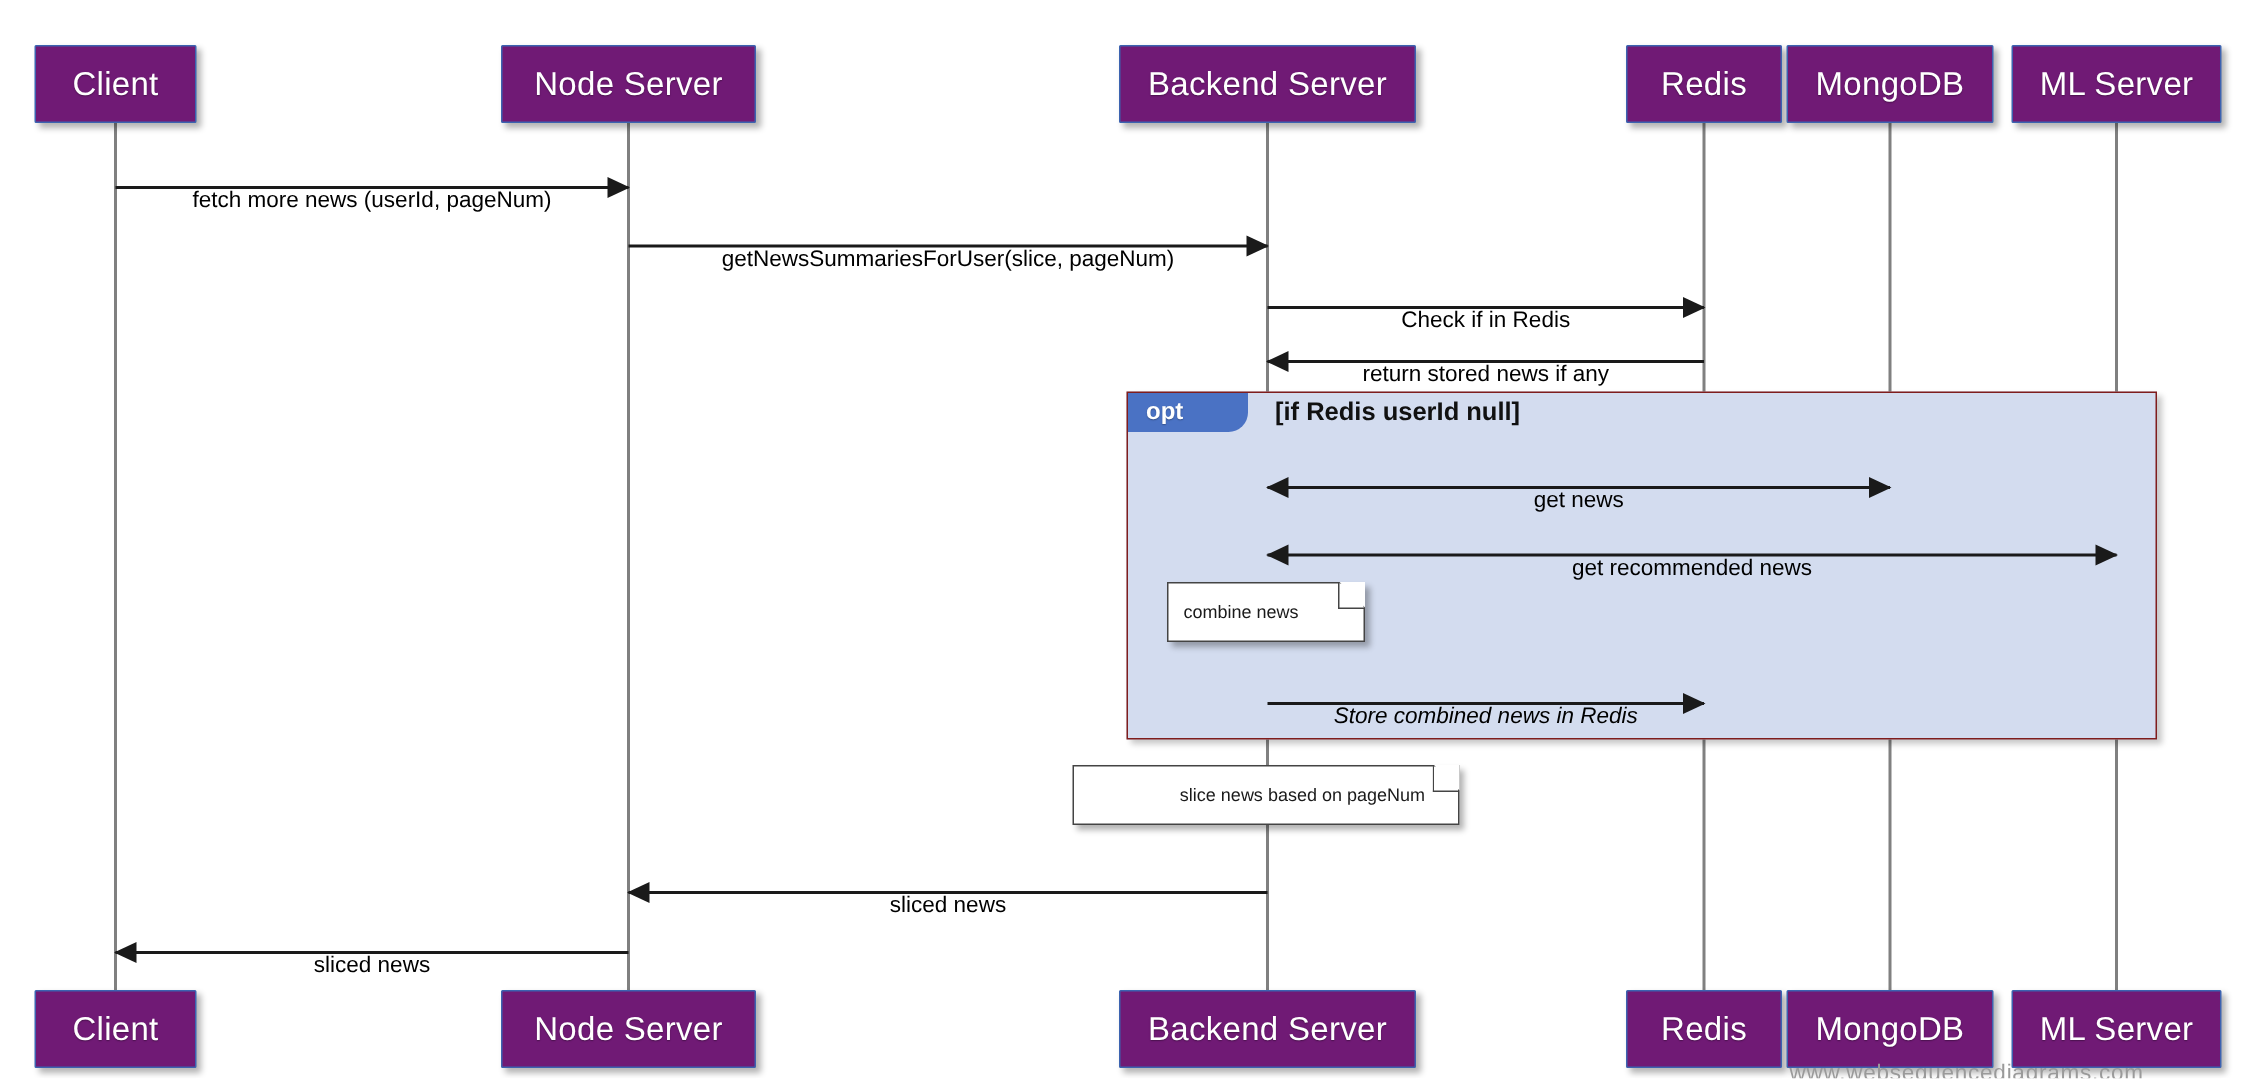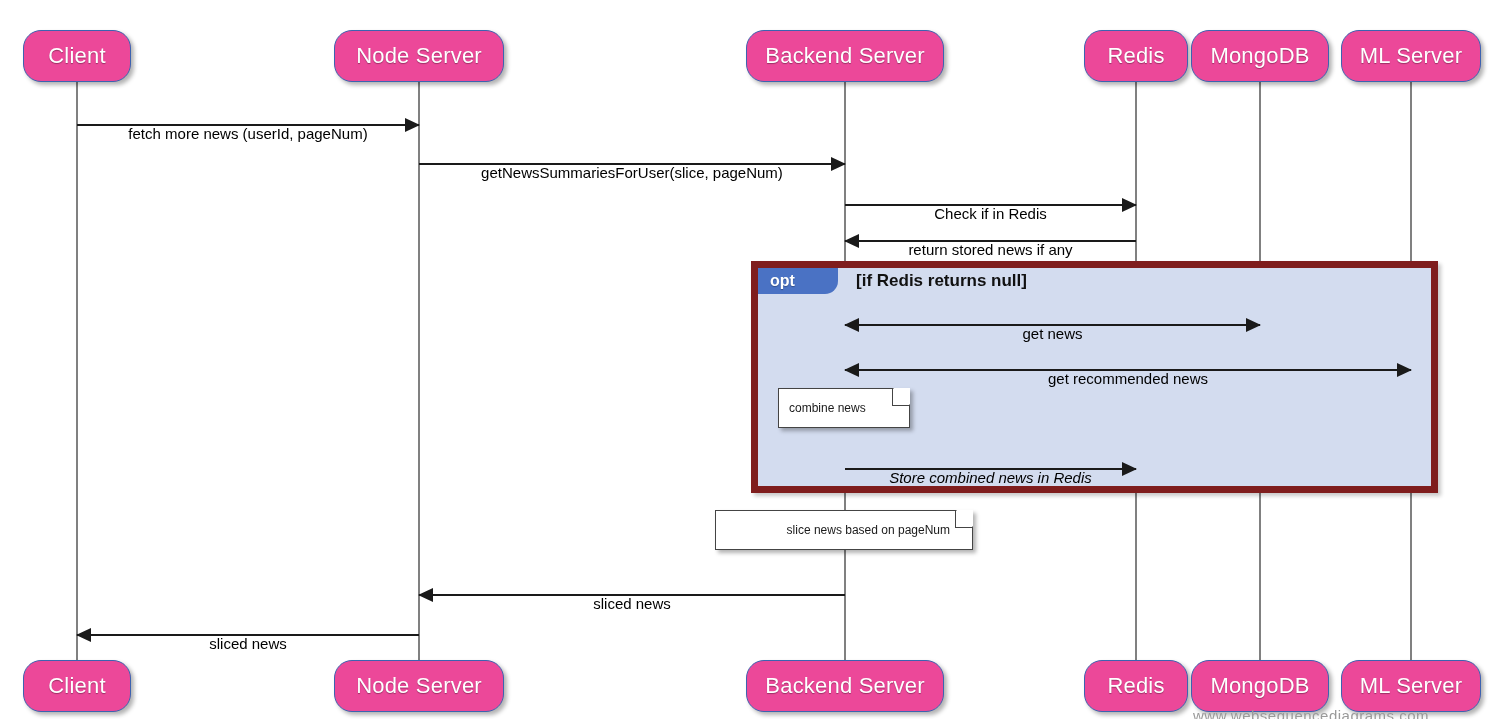--- a/index.html
+++ b/index.html
@@ -13,23 +13,23 @@
     position: relative;
     width: 1510px;
     height: 719px;
     background: #ffffff;
     overflow: hidden;
   }
 
   
   .participant {
     position: absolute;
-    background: #ec4899;
+    background: #701a75;
     border: 1px solid #3c63b0;
-    border-radius: 18px;
+    border-radius: 1px;
     color: #ffffff;
     font-size: 22px;
     line-height: 1;
     display: flex;
     align-items: center;
     justify-content: center;
     white-space: nowrap;
     box-shadow: 3px 3px 4px rgba(0,0,0,0.30);
     text-shadow: 0 1px 1px rgba(0,0,0,0.35);
     letter-spacing: 0.2px;
@@ -77,21 +77,21 @@
     font-size: 15px;
     color: #000000;
     white-space: nowrap;
     line-height: 1.1;
   }
 
   
   .fragment {
     position: absolute;
     background: #d3dcef;
-    border: 7px solid #7f1d1d;
+    border: 1px solid #7f1d1d;
     box-shadow: 3px 3px 4px rgba(0,0,0,0.22);
   }
   .fragment-tab {
     position: absolute;
     left: 0; top: 0;
     height: 26px;
     width: 80px;
     background: #4a72c4;
     border-top-left-radius: 0;
     border-bottom-right-radius: 13px;
@@ -165,21 +165,21 @@
 
   <div class="lifeline" style="left:76px;  top:82px;  height:578px;"></div>
   <div class="lifeline" style="left:418px; top:82px;  height:578px;"></div>
   <div class="lifeline" style="left:844px; top:82px;  height:578px;"></div>
   <div class="lifeline" style="left:1135px;top:82px;  height:578px;"></div>
   <div class="lifeline" style="left:1259px;top:82px;  height:578px;"></div>
   <div class="lifeline" style="left:1410px;top:82px;  height:578px;"></div>
 
   <div class="fragment" style="left:751px; top:261px; width:687px; height:232px;">
     <div class="fragment-tab">opt</div>
-    <div class="fragment-guard">[if Redis returns null]</div>
+    <div class="fragment-guard">[if Redis userId null]</div>
   </div>
 
   <div class="msg" style="left:77px; top:124px; width:342px; height:24px;">
     <div class="label">fetch more news (userId, pageNum)</div>
     <div class="line"></div>
     <div class="head-right"></div>
   </div>
 
   <div class="msg" style="left:419px; top:163px; width:426px; height:24px;">
     <div class="label">getNewsSummariesForUser(slice, pageNum)</div>

